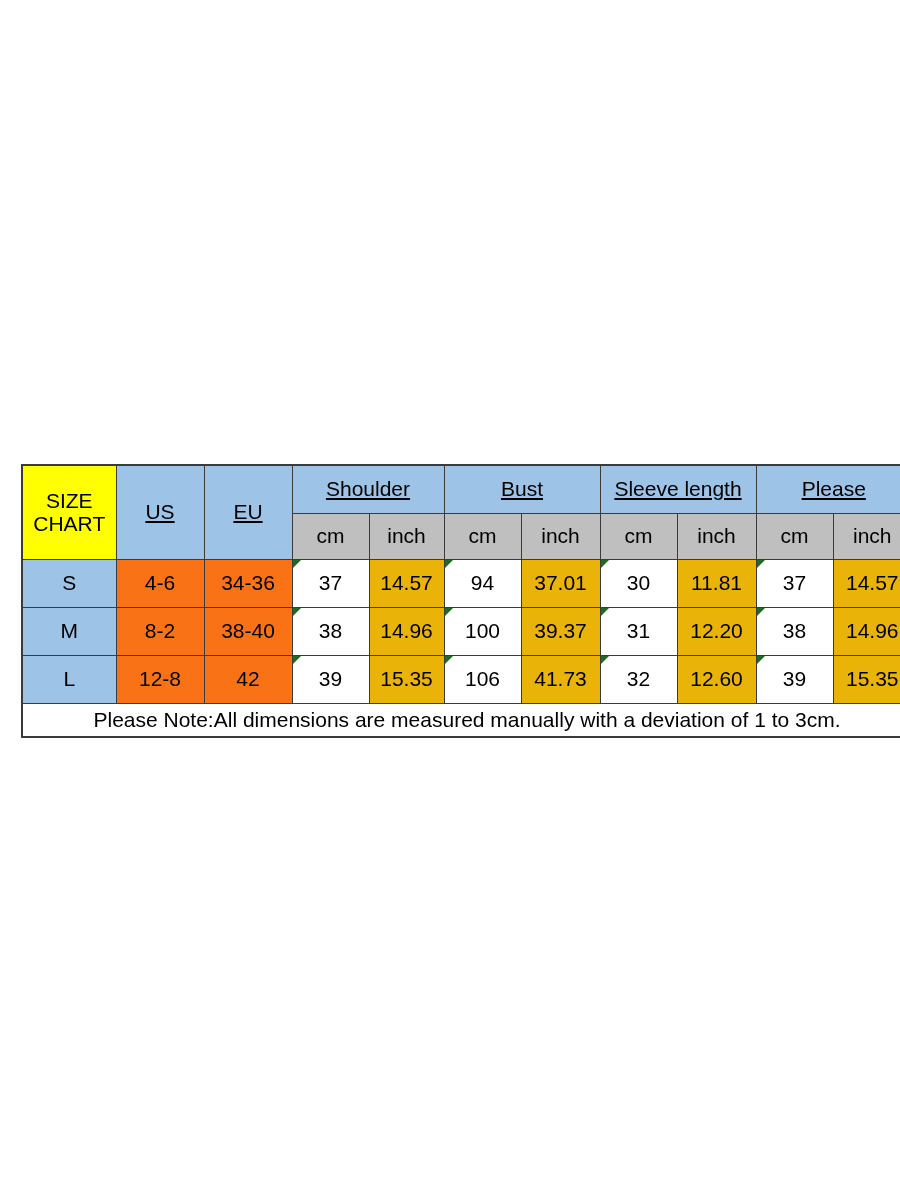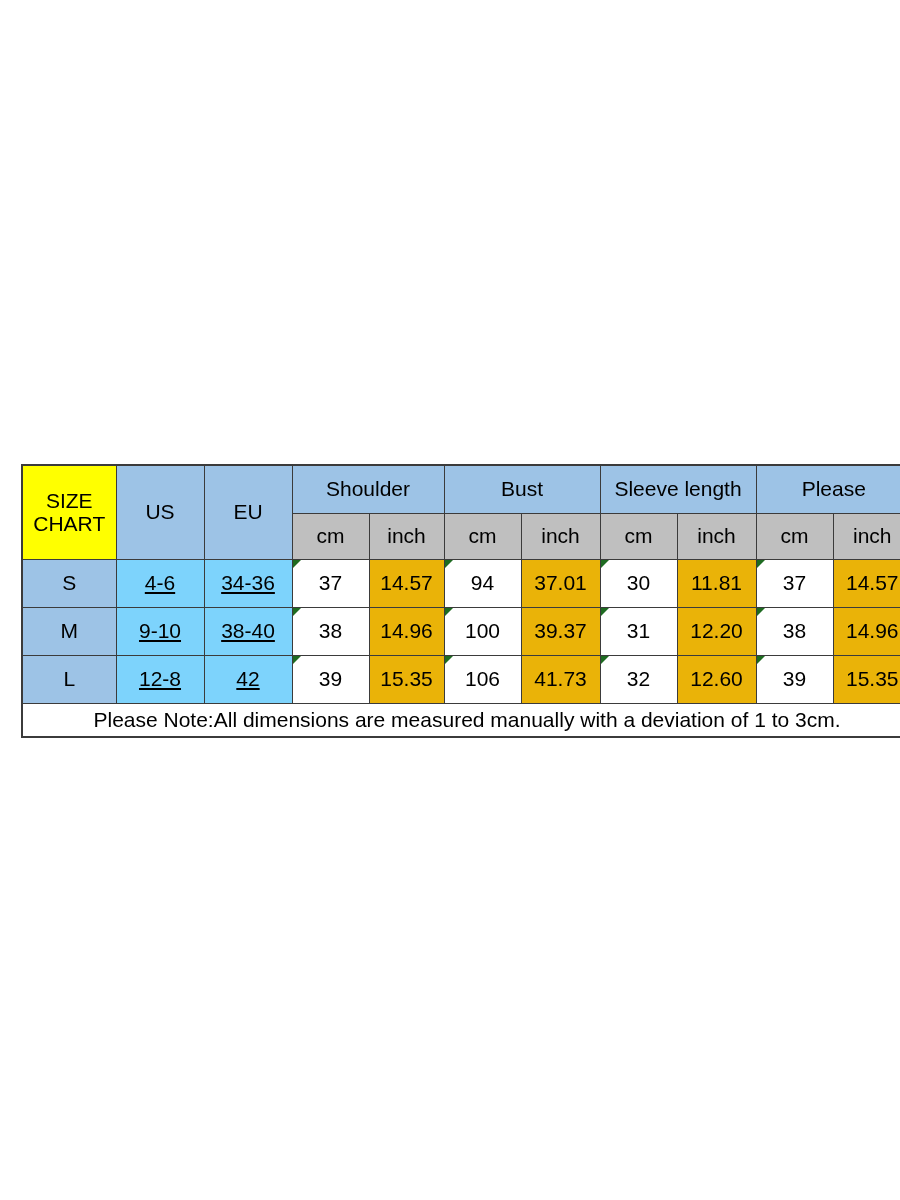--- a/index.html
+++ b/index.html
@@ -43,35 +43,35 @@
   
   td.size-title {
     background: #ffff00;
     font-size: 21px;
     line-height: 1.12;
     font-weight: 400;
   }
   td.hdr-blue {
     background: #9dc3e6;
     font-size: 21px;
+    text-decoration: underline;
   }
   td.hdr-gray {
     background: #bfbfbf;
     font-size: 19px;
   }
 
   
   td.size-label {
     background: #9dc3e6;
     font-size: 21px;
   }
   td.region {
-    background: #7dd3fc;
+    background: #f97316;
     font-size: 21px;
-    text-decoration: underline;
   }
   td.cm {
     background: #ffffff;
     font-size: 21px;
   }
   td.inch {
     background: #eab308;
     font-size: 21px;
   }
 
@@ -155,21 +155,21 @@
         <td class="cm marker">94</td>
         <td class="inch">37.01</td>
         <td class="cm marker">30</td>
         <td class="inch">11.81</td>
         <td class="cm marker">37</td>
         <td class="inch">14.57</td>
       </tr>
 
       <tr class="h-data">
         <td class="size-label">M</td>
-        <td class="region">9-10</td>
+        <td class="region">8-2</td>
         <td class="region">38-40</td>
         <td class="cm marker">38</td>
         <td class="inch">14.96</td>
         <td class="cm marker">100</td>
         <td class="inch">39.37</td>
         <td class="cm marker">31</td>
         <td class="inch">12.20</td>
         <td class="cm marker">38</td>
         <td class="inch">14.96</td>
       </tr>

